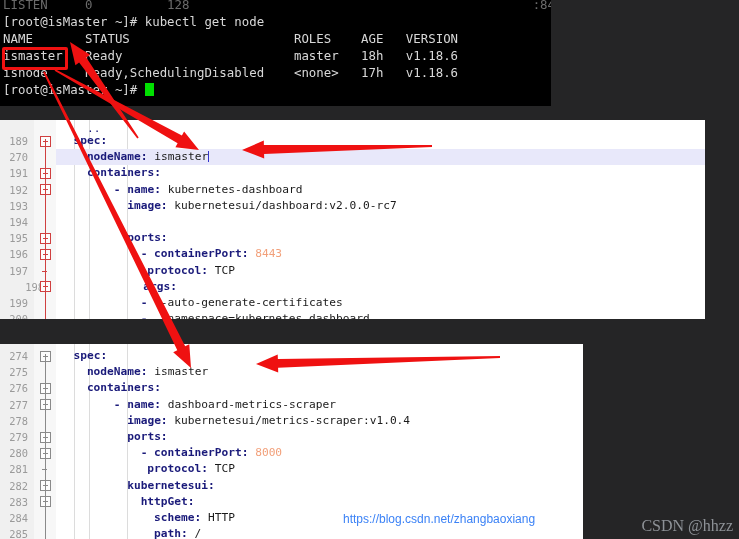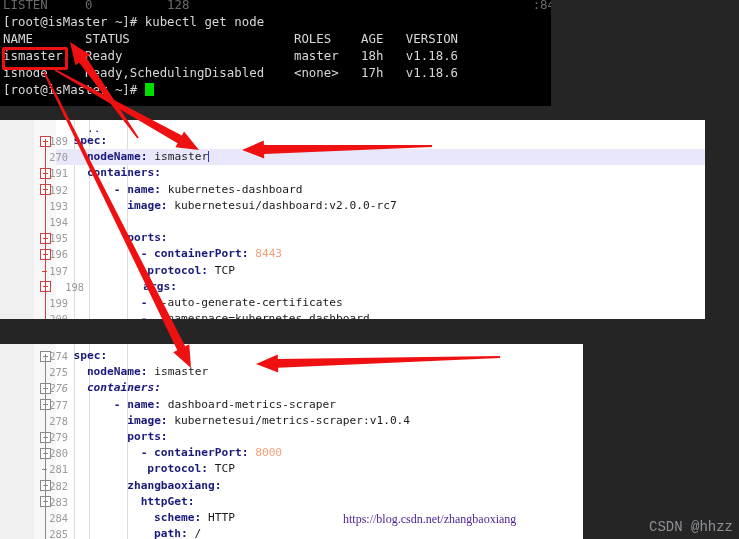--- a/index.html
+++ b/index.html
@@ -55,21 +55,21 @@
 
   .rowwrap{position:absolute;left:0;right:0;}
   .row{position:relative;height:16.2px;}
   .row.hl .rowbg{
     position:absolute;left:56px;right:0;top:0;height:16.2px;
     background:#e8e8fa;
   }
   .lineno{
     position:absolute;left:0;width:28px;text-align:right;
     font-family:"DejaVu Sans Mono","Liberation Mono",monospace;
-    font-size:10.4px;line-height:16.2px;color:#9a9a9a;margin-left:40px;
+    font-size:10.4px;line-height:16.2px;color:#9a9a9a;
   }
   .codetext{
     position:absolute;left:60px;white-space:pre;
     font-family:"DejaVu Sans Mono","Liberation Mono",monospace;
     font-size:11.2px;line-height:16.2px;color:#222222;
   }
   .k{color:#1a1a7a;font-weight:bold;}
   .v{color:#1a1a1a;}
   .num{color:#f2a07a;}
   .dash{color:#1a1a7a;font-weight:bold;}
@@ -94,27 +94,27 @@
   .gry .foldline{background:#8a8a8a;}
   .gry .foldtick{background:#8a8a8a;}
 
   .caret{
     display:inline-block;width:1px;height:11px;background:#3333cc;
     vertical-align:-2px;margin:0 0 0 0;
   }
 
   
   .wm{
-    position:absolute;color:#4c1d95;font-size:12px;
+    position:absolute;color:#3b82f6;font-size:12px;
+    font-family:Liberation Sans, sans-serif;white-space:nowrap;
+    pointer-events:none;
+  }
+  .wm-csdn{
+    position:absolute;right:6px;bottom:4px;color:#8d9196;font-size:16px;
     font-family:Liberation Serif, serif;white-space:nowrap;
-    pointer-events:none;
-  }
-  .wm-csdn{
-    position:absolute;right:6px;bottom:4px;color:#8d9196;font-size:14px;
-    font-family:Liberation Mono, monospace;white-space:nowrap;
   }
 
   
   #arrows{position:absolute;left:0;top:0;width:739px;height:539px;pointer-events:none;}
 </style>
 </head>
 <body>
 
 <div id="root">
 
@@ -207,21 +207,21 @@
     <div class="rowwrap gry" id="b2rows">
         <div class="row" style="position:absolute;left:0;right:0;top:4px;">
           <span class="lineno">274</span>
           <span class="codetext" style="left:73.44px;"><span class="k">spec:</span></span>
         </div>
         <div class="foldbox" style="top:6.5px;"></div>
         <div class="row" style="position:absolute;left:0;right:0;top:20.2px;">
           <span class="lineno">275</span>
           <span class="codetext" style="left:86.88px;"><span class="k">nodeName: </span><span class="v">ismaster</span></span>
         </div>
-        <div class="row" style="position:absolute;left:0;right:0;top:36.4px;font-style:italic;">
+        <div class="row" style="position:absolute;left:0;right:0;top:36.4px;">
           <span class="lineno">276</span>
           <span class="codetext" style="left:86.88px;"><span class="k">containers:</span></span>
         </div>
         <div class="foldbox" style="top:38.9px;"></div>
         <div class="row" style="position:absolute;left:0;right:0;top:52.599999999999994px;">
           <span class="lineno">277</span>
           <span class="codetext" style="left:113.75999999999999px;"><span class="dash">- </span><span class="k">name: </span><span class="v">dashboard-metrics-scraper</span></span>
         </div>
         <div class="foldbox" style="top:55.099999999999994px;"></div>
         <div class="row" style="position:absolute;left:0;right:0;top:68.8px;">
@@ -238,21 +238,21 @@
           <span class="codetext" style="left:140.64px;"><span class="dash">- </span><span class="k">containerPort: </span><span class="num">8000</span></span>
         </div>
         <div class="foldbox" style="top:103.69999999999999px;"></div>
         <div class="row" style="position:absolute;left:0;right:0;top:117.39999999999999px;">
           <span class="lineno">281</span>
           <span class="codetext" style="left:147.36px;"><span class="k">protocol: </span><span class="v">TCP</span></span>
         </div>
         <div class="foldtick" style="top:125.39999999999999px;"></div>
         <div class="row" style="position:absolute;left:0;right:0;top:133.6px;">
           <span class="lineno">282</span>
-          <span class="codetext" style="left:127.2px;"><span class="k">zhangbaoxiang:</span></span>
+          <span class="codetext" style="left:127.2px;"><span class="k">kubernetesui:</span></span>
         </div>
         <div class="foldbox" style="top:136.1px;"></div>
         <div class="row" style="position:absolute;left:0;right:0;top:149.79999999999998px;">
           <span class="lineno">283</span>
           <span class="codetext" style="left:140.64px;text-align:center;"><span class="k">httpGet:</span></span>
         </div>
         <div class="foldbox" style="top:152.29999999999998px;"></div>
         <div class="row" style="position:absolute;left:0;right:0;top:166px;">
           <span class="lineno">284</span>
           <span class="codetext" style="left:154.07999999999998px;"><span class="k">scheme: </span><span class="v">HTTP</span></span>

